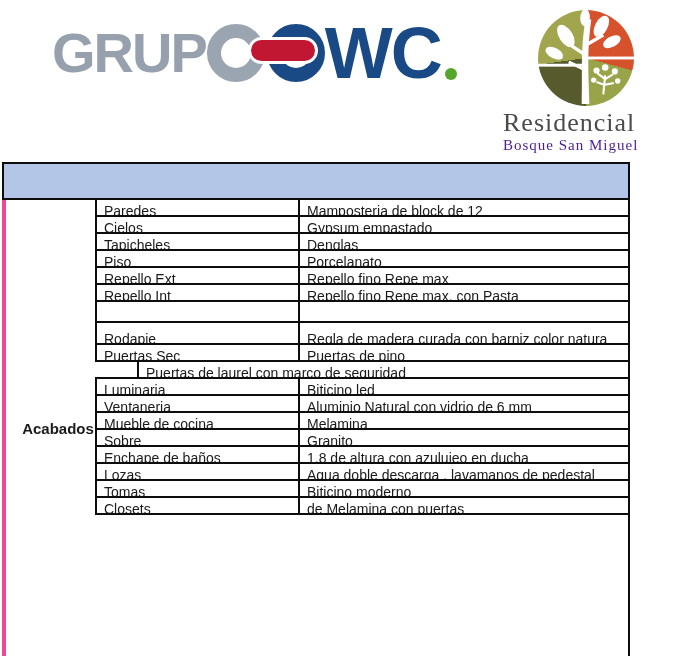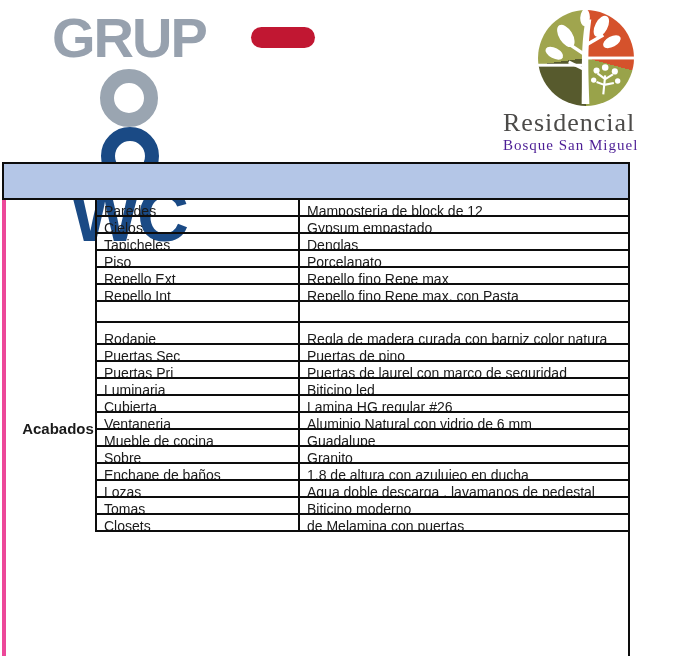--- a/index.html
+++ b/index.html
@@ -5,21 +5,21 @@
   * { margin:0; padding:0; box-sizing:border-box; }
   html,body { background:#ffffff; }
   .page {
     position:relative; width:680px; height:656px; overflow:hidden;
     background:#ffffff; font-family:"Liberation Sans", sans-serif; color:#1a1a1a;
   }
 
   
   .header { position:absolute; left:0; top:0; width:680px; height:162px; }
 
-  .owc-logo { position:absolute; left:52px; top:7px; height:66px; display:flex; align-items:center;flex-direction:column; }
+  .owc-logo { position:absolute; left:52px; top:20px; height:66px; display:flex; align-items:center; }
   .grupo-text {
     font-size:56px; font-weight:700; letter-spacing:-2px;
     color:#97a1ae; line-height:62px;
   }
   .ring { width:58px; height:58px; border-radius:50%; flex:0 0 auto; }
   .ring.gray { border:14px solid #9aa5b1; margin-left:1px; }
   .ring.blue { border:14px solid #1a4a85; margin-left:2px; }
   .owc-text {
     font-size:72px; font-weight:700; letter-spacing:-2px;
     color:#1a4a85; line-height:62px; margin-left:0;
@@ -146,38 +146,33 @@
           </div>
           <div class="row item">
             <div class="cell cell-label">Rodapie</div>
             <div class="cell cell-value">Regla de madera curada con barniz color natura</div>
           </div>
           <div class="row item">
             <div class="cell cell-label">Puertas Sec</div>
             <div class="cell cell-value">Puertas de pino</div>
           </div>
           <div class="row item">
-            <div class="cell cell-label">Puertas Pri</div>
             <div class="cell cell-value">Puertas de laurel con marco de seguridad</div>
           </div>
           <div class="row item">
             <div class="cell cell-label">Luminaria</div>
             <div class="cell cell-value">Biticino led</div>
           </div>
           <div class="row item">
-            <div class="cell cell-label">Cubierta</div>
-            <div class="cell cell-value">Lamina HG regular #26</div>
-          </div>
-          <div class="row item">
             <div class="cell cell-label">Ventaneria</div>
             <div class="cell cell-value">Aluminio Natural con vidrio de 6 mm</div>
           </div>
           <div class="row item">
             <div class="cell cell-label">Mueble de cocina</div>
-            <div class="cell cell-value">Guadalupe</div>
+            <div class="cell cell-value">Melamina</div>
           </div>
           <div class="row item">
             <div class="cell cell-label">Sobre</div>
             <div class="cell cell-value">Granito</div>
           </div>
           <div class="row item">
             <div class="cell cell-label">Enchape de baños</div>
             <div class="cell cell-value">1.8 de altura con azulujeo en ducha</div>
           </div>
           <div class="row item">

